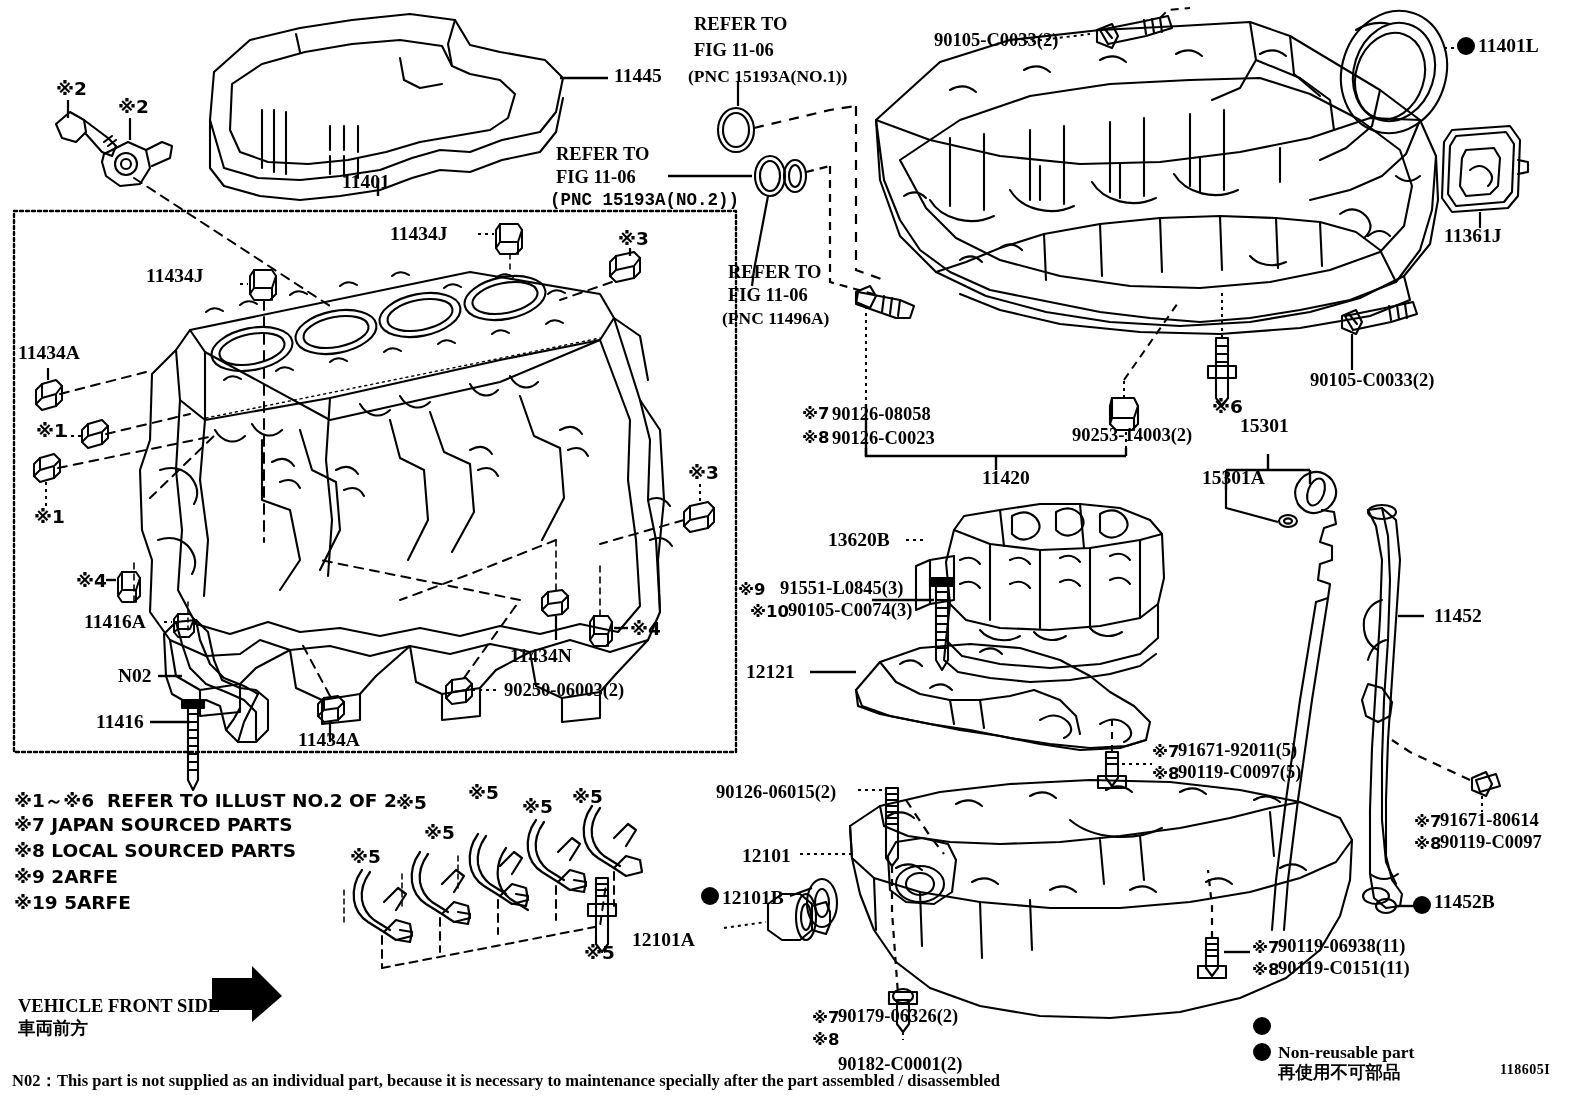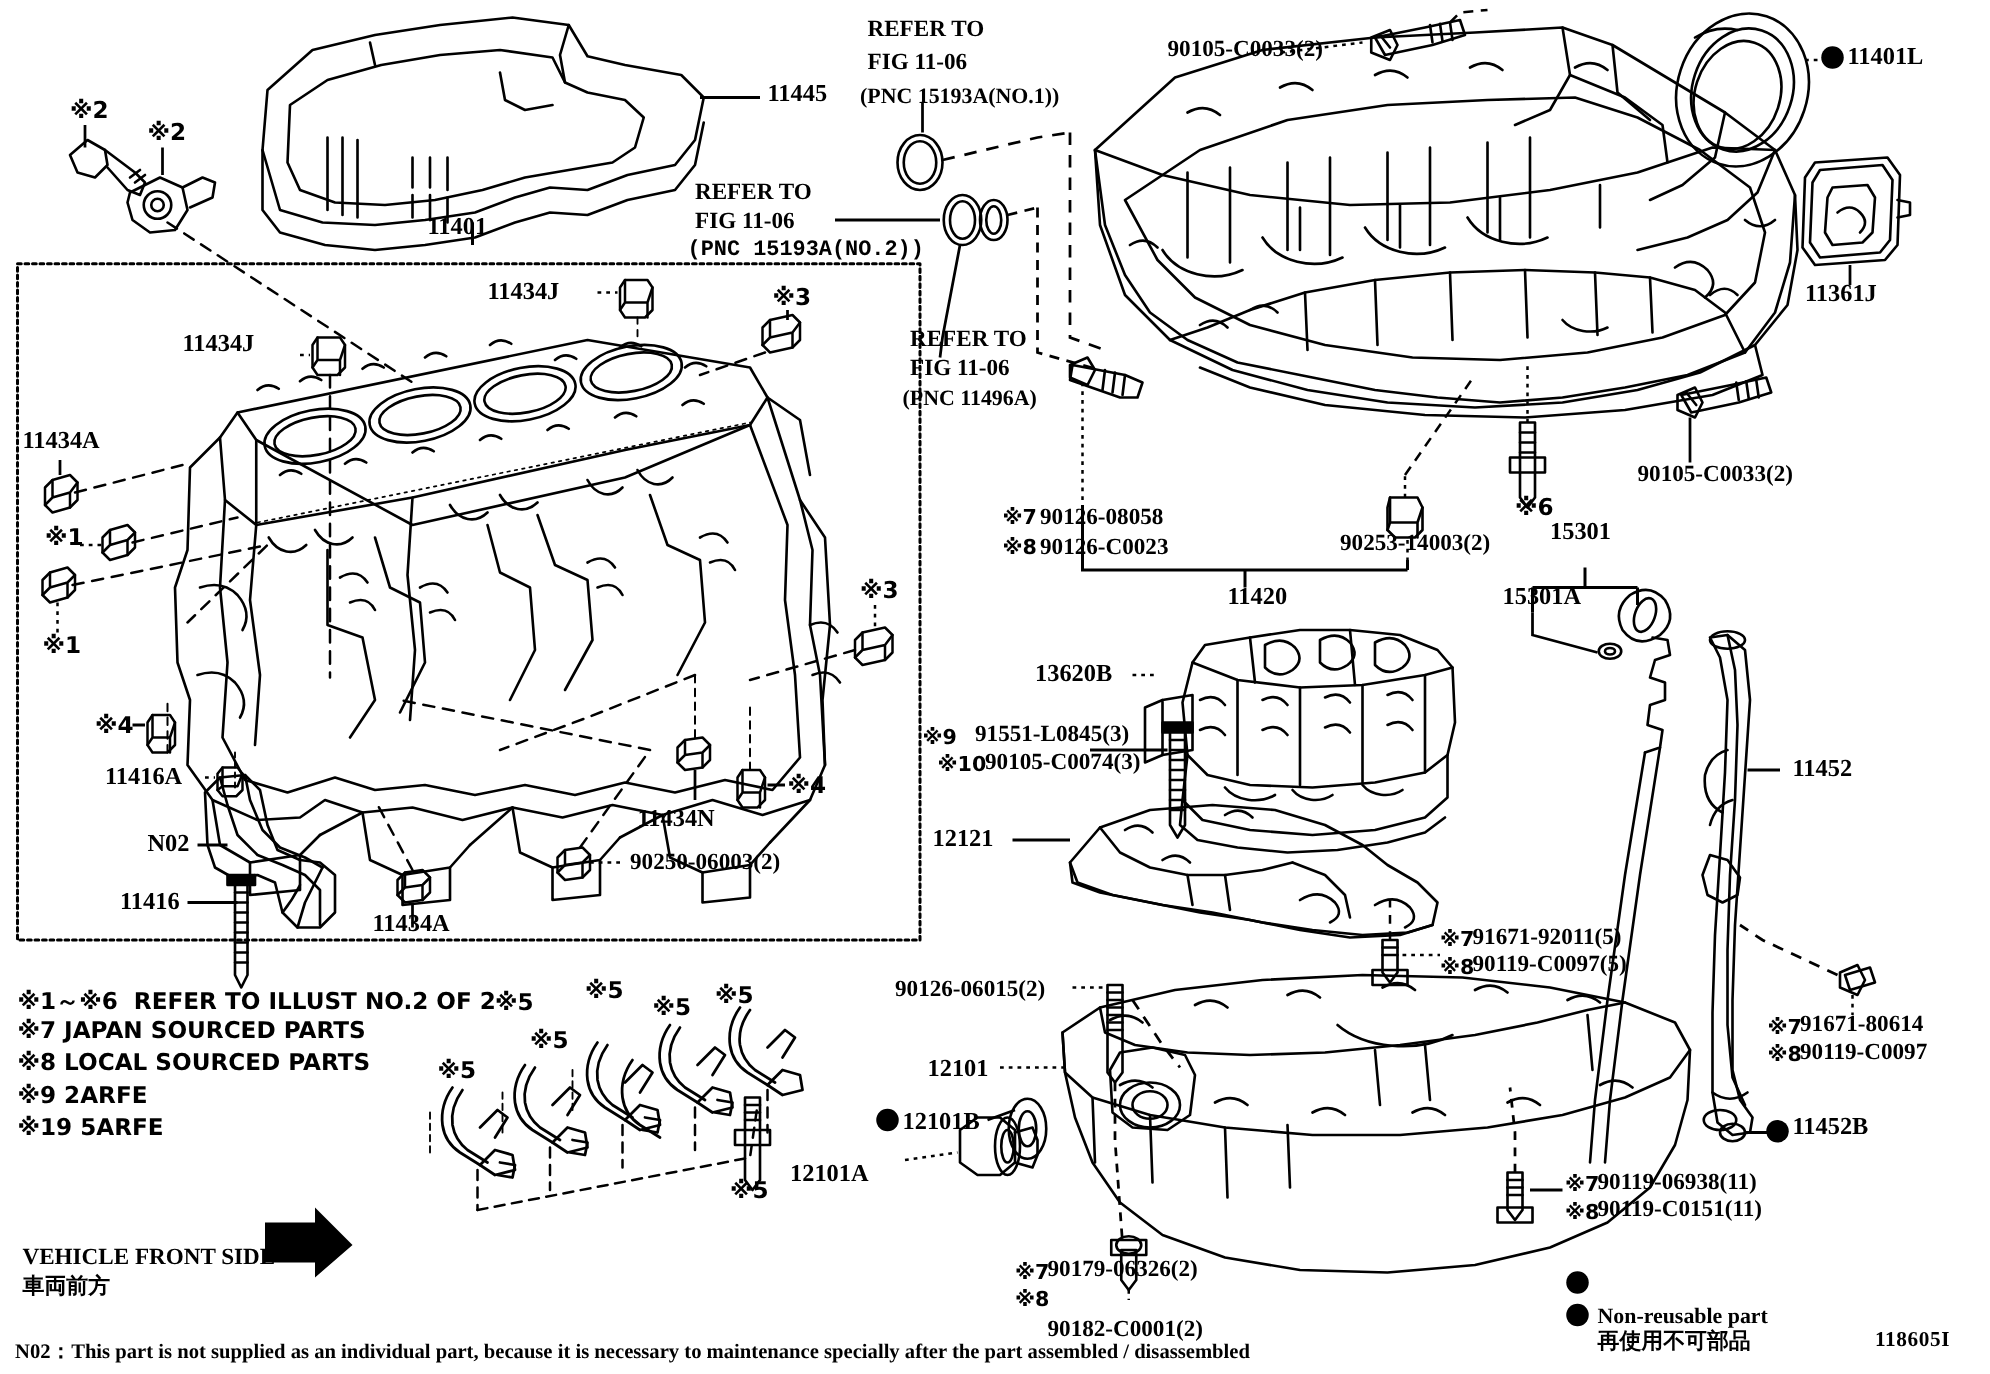--- a/index.html
+++ b/index.html
@@ -6,21 +6,21 @@
   body{width:1592px;height:1099px;position:relative;overflow:hidden;
        font-family:"Liberation Serif",serif;color:#000;}
   #sheet{position:absolute;left:0;top:0;width:1592px;height:1099px;}
   .lbl{position:absolute;white-space:pre;font-weight:bold;line-height:1.18;letter-spacing:0px;}
   .sz18{font-size:18.5px;}
   .sz17{font-size:17.5px;}
   .sz16{font-size:16.5px;}
   .sz19{font-size:19.5px;}
   .jp{font-family:"DejaVu Sans",sans-serif;font-weight:bold;margin-top:44px;}
   .note{position:absolute;white-space:pre;font-weight:bold;}
-  .figid{position:absolute;font-weight:bold;font-size:17px;letter-spacing:0.5px;}
+  .figid{position:absolute;font-weight:bold;font-size:14px;letter-spacing:0.5px;}
   svg{position:absolute;left:0;top:0;}
   .star{font-family:"DejaVu Sans",sans-serif;font-weight:bold;}
 </style>
 </head>
 <body>
 
 <div id="sheet">
 
 <svg width="1592" height="1099" viewBox="0 0 1592 1099">
   <g fill="none" stroke="#000" stroke-width="2.1" stroke-linejoin="round" stroke-linecap="round">

